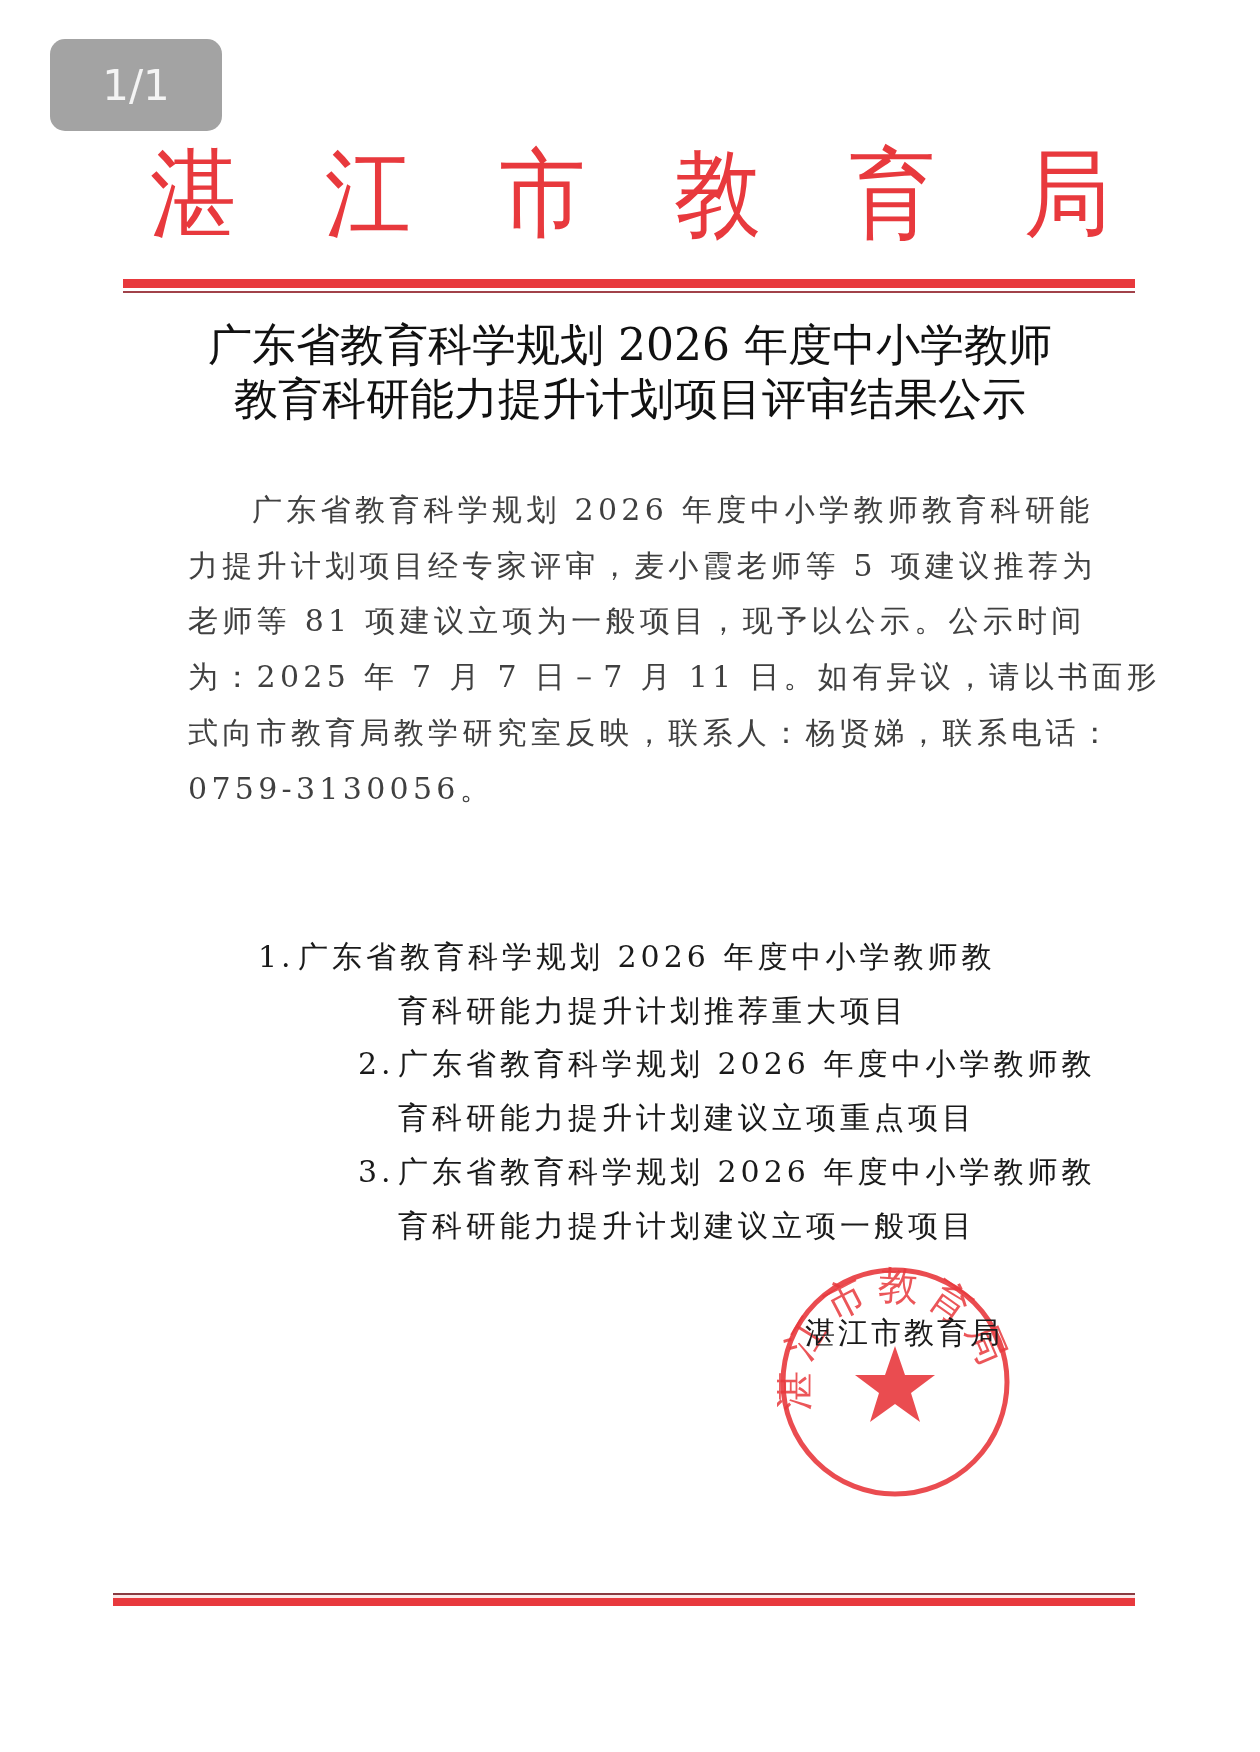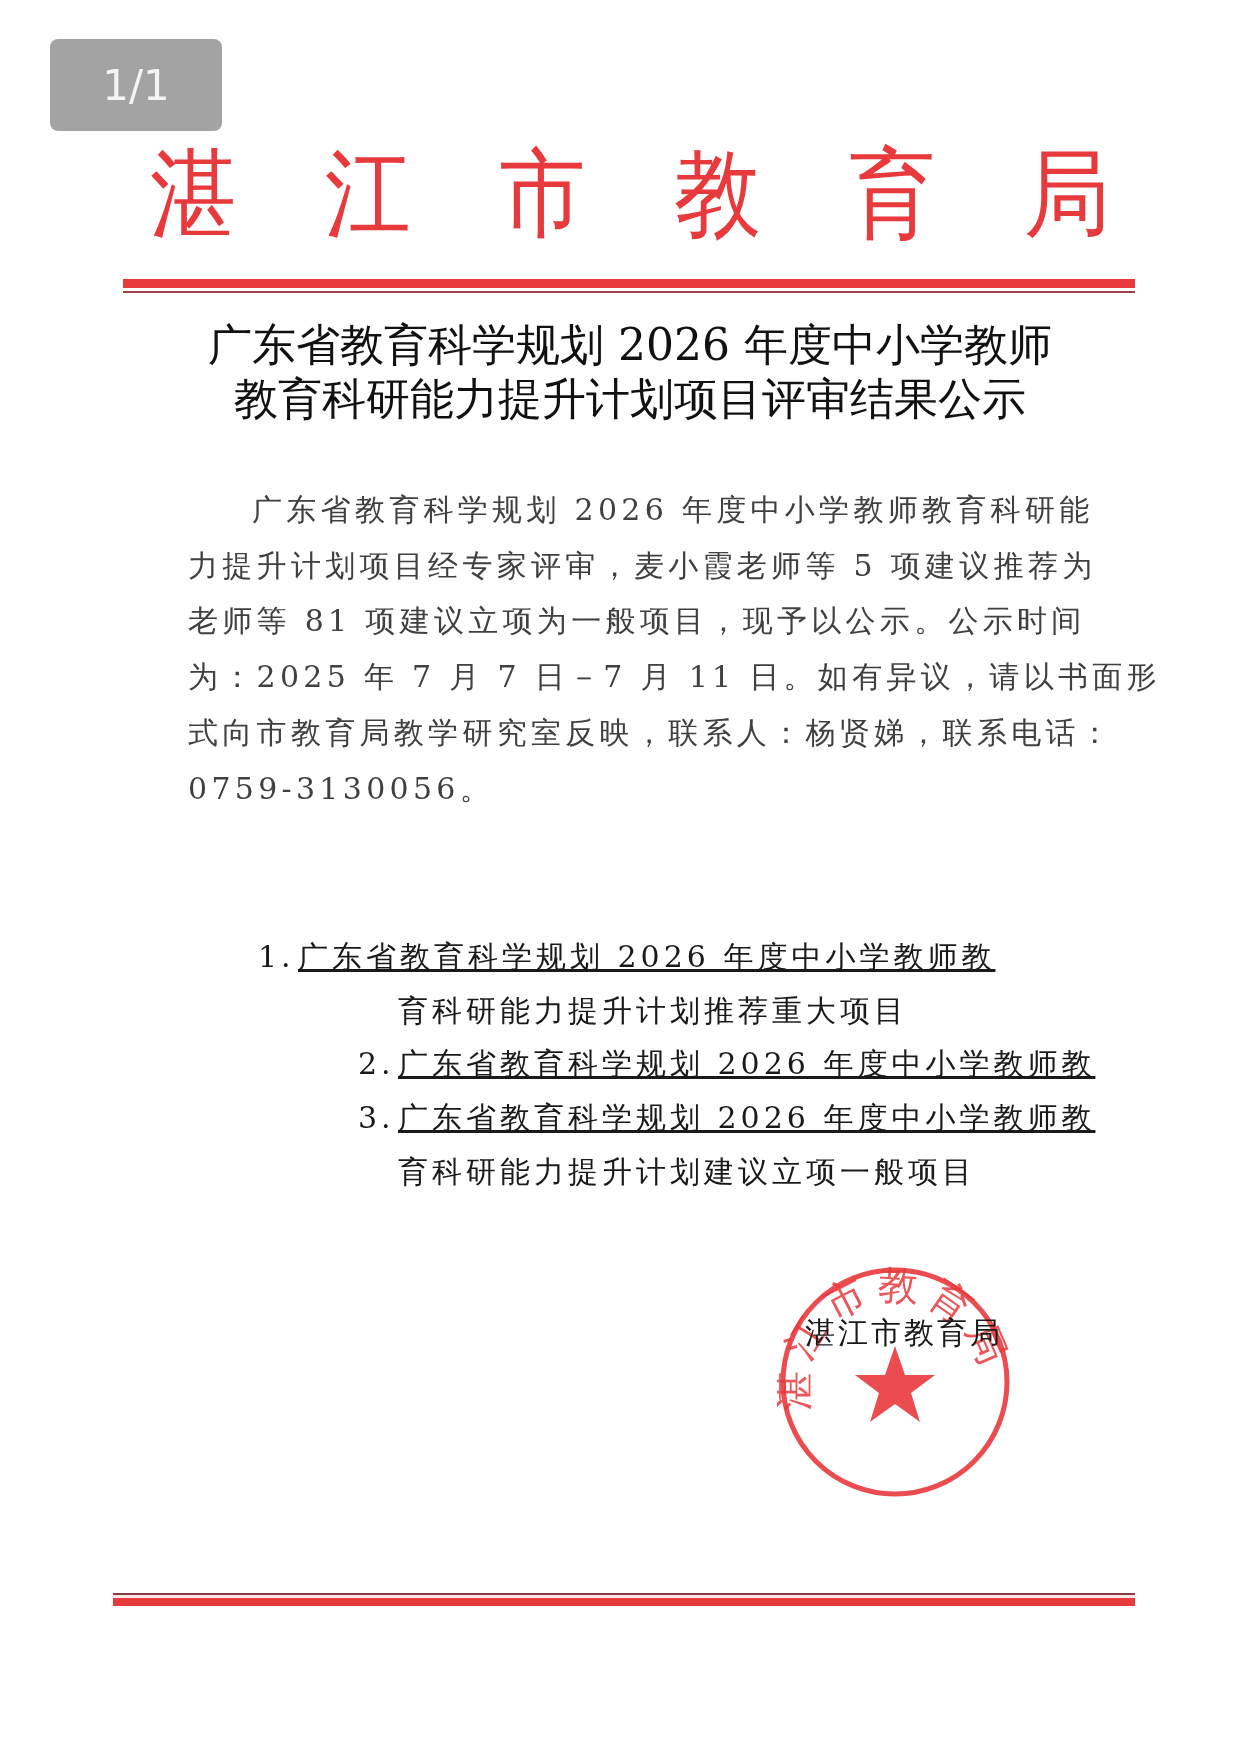--- a/index.html
+++ b/index.html
@@ -1,18 +1,18 @@
 <!DOCTYPE html>
 <html><head>
 <meta charset="utf-8">
 <style>
   html, body { margin:0; padding:0; }
   body { width:1260px; height:1752px; background:#ffffff; position:relative; overflow:hidden;
          font-family:"DejaVu Serif","Liberation Serif",serif; color:#111; }
-  .page-badge { position:absolute; left:50px; top:39px; width:172px; height:92px; border-radius:8px;
+  .page-badge { position:absolute; left:50px; top:39px; width:172px; height:92px; border-radius:15px;
                 background:#a3a3a3; color:#f4f4f4; font-family:"DejaVu Sans","Liberation Sans",sans-serif;
                 font-size:42px; display:flex; align-items:center; justify-content:center; }
   .org-header { position:absolute; left:150px; top:140px; width:960px; height:110px;
                 display:flex; justify-content:space-between; align-items:center; }
   .org-header span { color:#e8393d; font-size:86px; font-family:"DejaVu Serif","Liberation Serif",serif;
                      transform:scaleY(1.12); display:inline-block; letter-spacing:0; }
   .rule-top { position:absolute; left:123px; top:279px; width:1012px; }
   .rule-top .thick { height:9px; background:#e8393d; }
   .rule-top .gap { height:3px; }
   .rule-top .thin { height:2px; background:#a1424a; }
@@ -24,21 +24,21 @@
                font-weight:normal; font-size:44px; line-height:54px; color:#111; }
   .body-para { position:absolute; left:188px; top:482px; width:866px; font-size:30px;
                line-height:55.7px; letter-spacing:4.3px; text-align:justify; color:#404040; }
   .body-para .line { display:block; white-space:nowrap; }
   .body-para .indent { padding-left:64px; }
   .attachments { position:absolute; left:258px; top:930px; width:820px; font-size:30px;
                  line-height:53.7px; letter-spacing:4px; color:#1a1a1a; }
   .att-row { display:flex; }
   .att-label { width:100px; flex:none; }
   .att-num { width:40px; flex:none; text-align:left; }
-  .att-text { flex:1; white-space:nowrap;text-decoration:underline; }
+  .att-text { flex:1; white-space:nowrap; }
   .att-cont { padding-left:140px; white-space:nowrap; }
   .stamp { position:absolute; left:777px; top:1264px; width:236px; height:236px; }
   .signature { position:absolute; left:780px; top:1305px; width:260px; font-size:30px; line-height:55px;
                color:#1a1a1a; }
   .sig-org { padding-left:25px; letter-spacing:3px; }
   .sig-date { letter-spacing:2px; }
 </style>
 </head>
 <body>
 
@@ -79,20 +79,21 @@
   <div class="att-row">
     <span class="att-num">1.</span>
     <span class="att-text">广东省教育科学规划 2026 年度中小学教师教</span>
   </div>
   <div class="att-cont">育科研能力提升计划推荐重大项目</div>
   <div class="att-row">
     <span class="att-label"></span>
     <span class="att-num">2.</span>
     <span class="att-text">广东省教育科学规划 2026 年度中小学教师教</span>
   </div>
+  <div class="att-cont">育科研能力提升计划建议立项重点项目</div>
   <div class="att-row">
     <span class="att-label"></span>
     <span class="att-num">3.</span>
     <span class="att-text">广东省教育科学规划 2026 年度中小学教师教</span>
   </div>
   <div class="att-cont">育科研能力提升计划建议立项一般项目</div>
 </div>
 
 <svg class="stamp" viewBox="0 0 236 236">
   <defs>

